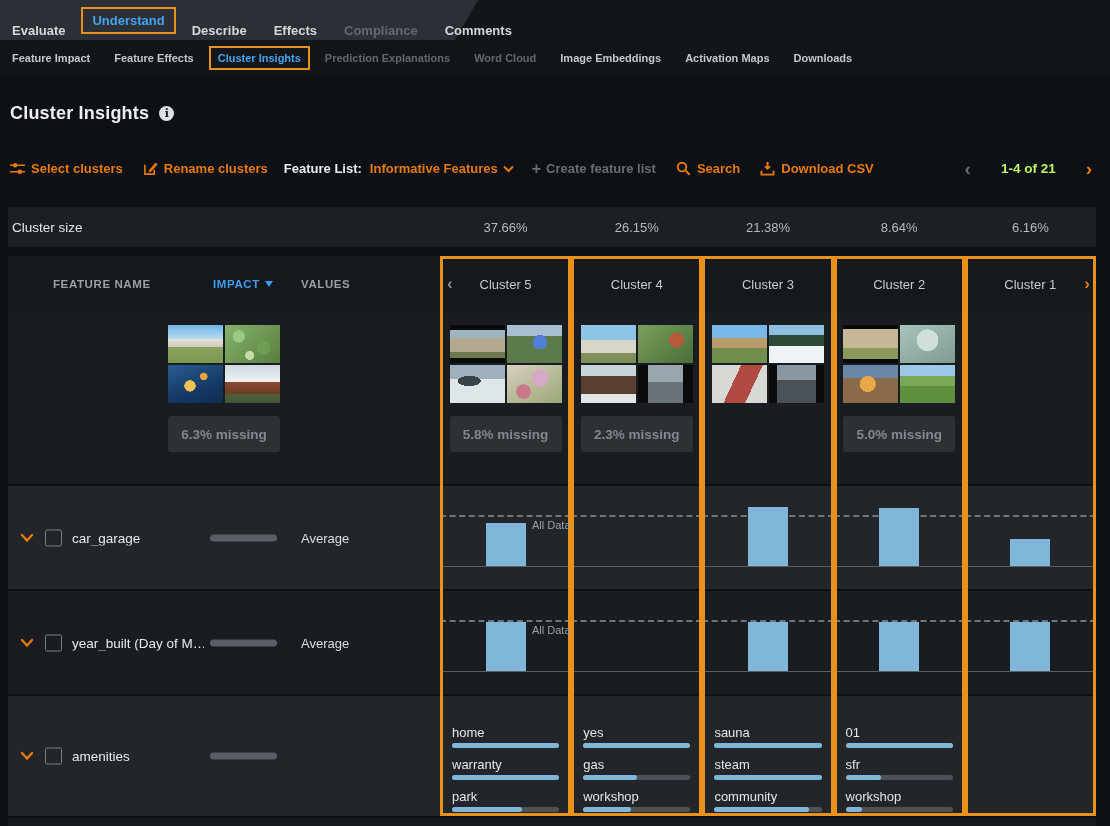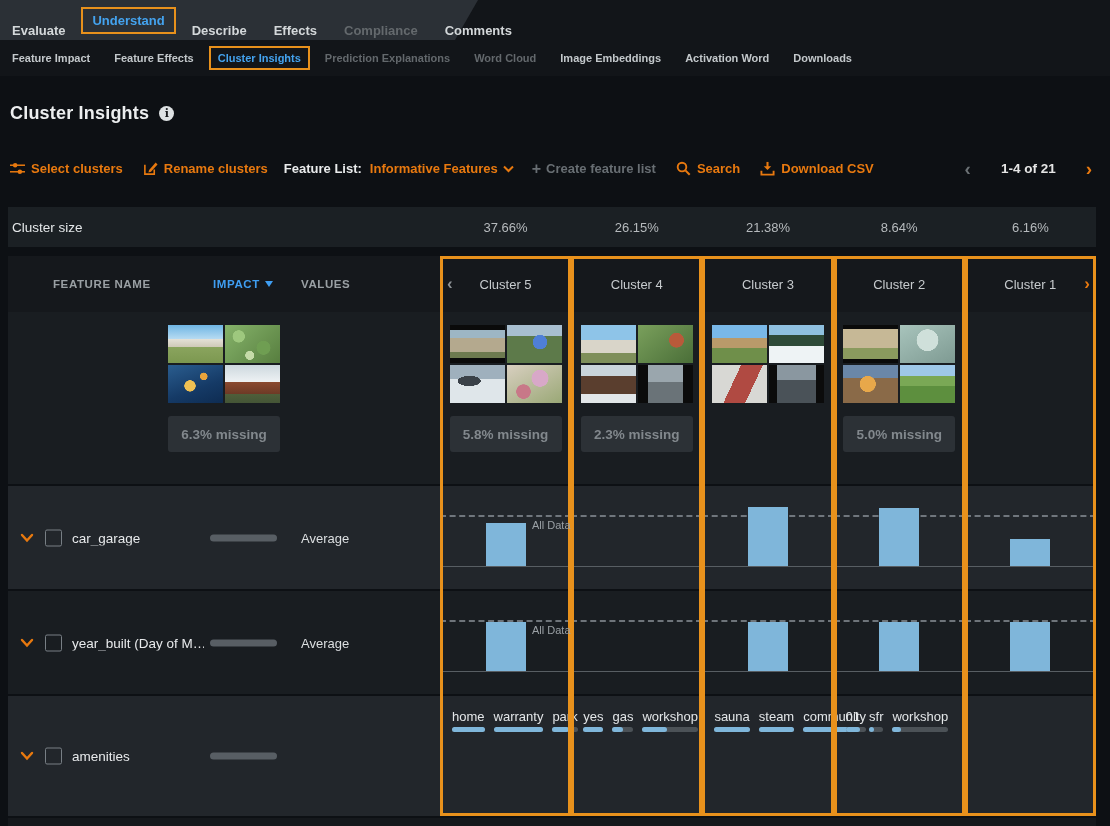--- a/index.html
+++ b/index.html
@@ -32,21 +32,21 @@
   .toolbar { display:flex; align-items:center; margin:22px 14px 0 10px; gap:8px; }
   .tb-link { display:inline-flex; align-items:center; gap:6px; color:#e8790f; font-size:13px; font-weight:bold; cursor:pointer; white-space:nowrap; }
   .tb-label { color:#e9ebec; font-size:13px; font-weight:bold; margin-left:8px; }
   .tb-dd { display:inline-flex; align-items:center; gap:5px; color:#e8790f; font-size:13px; font-weight:bold; cursor:pointer; }
   .tb-muted { display:inline-flex; align-items:center; gap:5px; color:#686e73; font-size:13px; font-weight:bold; margin-left:10px; cursor:default; white-space:nowrap; }
   .tb-gap { margin-left:12px; }
   .tb-spacer { flex:1; }
   .pg-chev { font-size:19px; font-weight:bold; line-height:1; cursor:pointer; padding:0 4px; }
   .pg-prev { color:#6b7175; }
   .pg-next { color:#e8790f; }
-  .pg-range { color:#e5e5e5; font-size:13.5px; font-weight:bold; margin:15px 18px; }
+  .pg-range { color:#bef264; font-size:13.5px; font-weight:bold; margin:15px 18px; }
   .plus-glyph { font-size:16px; font-weight:bold; color:#686e73; }
 
   
   .csize { margin:16px 14px 0 8px; height:40px; background:#1b2024;
     display:grid; grid-template-columns:432px repeat(5,131.2px); align-items:center; }
   .csize-label { padding-left:4px; font-size:13.5px; color:#e4e7e9; }
   .csize-val { text-align:center; font-size:13px; color:#b6babd; }
 
   
   .table { position:relative; margin:9px 14px 0 8px; }
@@ -91,21 +91,21 @@
 
   
   .cell-chart { position:relative; }
   .cell-chart::after { content:""; position:absolute; left:0; right:0; bottom:22px; height:1px; background:#585e63; }
   .dash-line { position:absolute; left:0; right:0; bottom:72px; border-top:2px dashed #9299a0; opacity:.7; }
   .cbar { position:absolute; left:50%; transform:translateX(-50%); bottom:22px; width:40px;
     background:#7fb6da; height:calc(var(--pct,0) * 0.5px); }
   .alldata-label { position:absolute; left:524px; top:33px; font-size:11px; color:#9aa0a5; pointer-events:none; z-index:3; }
 
   
-  .cell-amen { padding:13px 12px 0 12px; display:flex; flex-direction:row; gap:9px; }
+  .cell-amen { padding:29px 12px 0 12px; display:flex; flex-direction:column; gap:9px; }
   .amen-item .amen-label { font-size:13px; color:#e3e6e8; margin-bottom:3px; white-space:nowrap; }
   .amen-track { width:100%; height:5px; border-radius:3px; background:#4c5257; }
   .amen-fill { height:5px; border-radius:3px; background:#7fb6da; }
 
   
   .obox { position:absolute; top:0; height:560px; width:131.2px; border:3px solid #e8911c; pointer-events:none; z-index:2; }
 
   .bottom-strip { margin:2px 14px 0 8px; height:12px; background:#15181c; }
 
   
@@ -145,21 +145,21 @@
   </div>
 </nav>
 
 <nav class="subnav">
   <span class="subnav-item">Feature Impact</span>
   <span class="subnav-item">Feature Effects</span>
   <span class="subnav-item active">Cluster Insights</span>
   <span class="subnav-item disabled">Prediction Explanations</span>
   <span class="subnav-item disabled">Word Cloud</span>
   <span class="subnav-item">Image Embeddings</span>
-  <span class="subnav-item">Activation Word</span>
+  <span class="subnav-item">Activation Maps</span>
   <span class="subnav-item">Downloads</span>
 </nav>
 
 <div class="title-row">
   <h1 class="page-title">Cluster Insights</h1>
   <span class="info-icon">i</span>
 </div>
 
 <div class="toolbar">
   <span class="tb-link">

